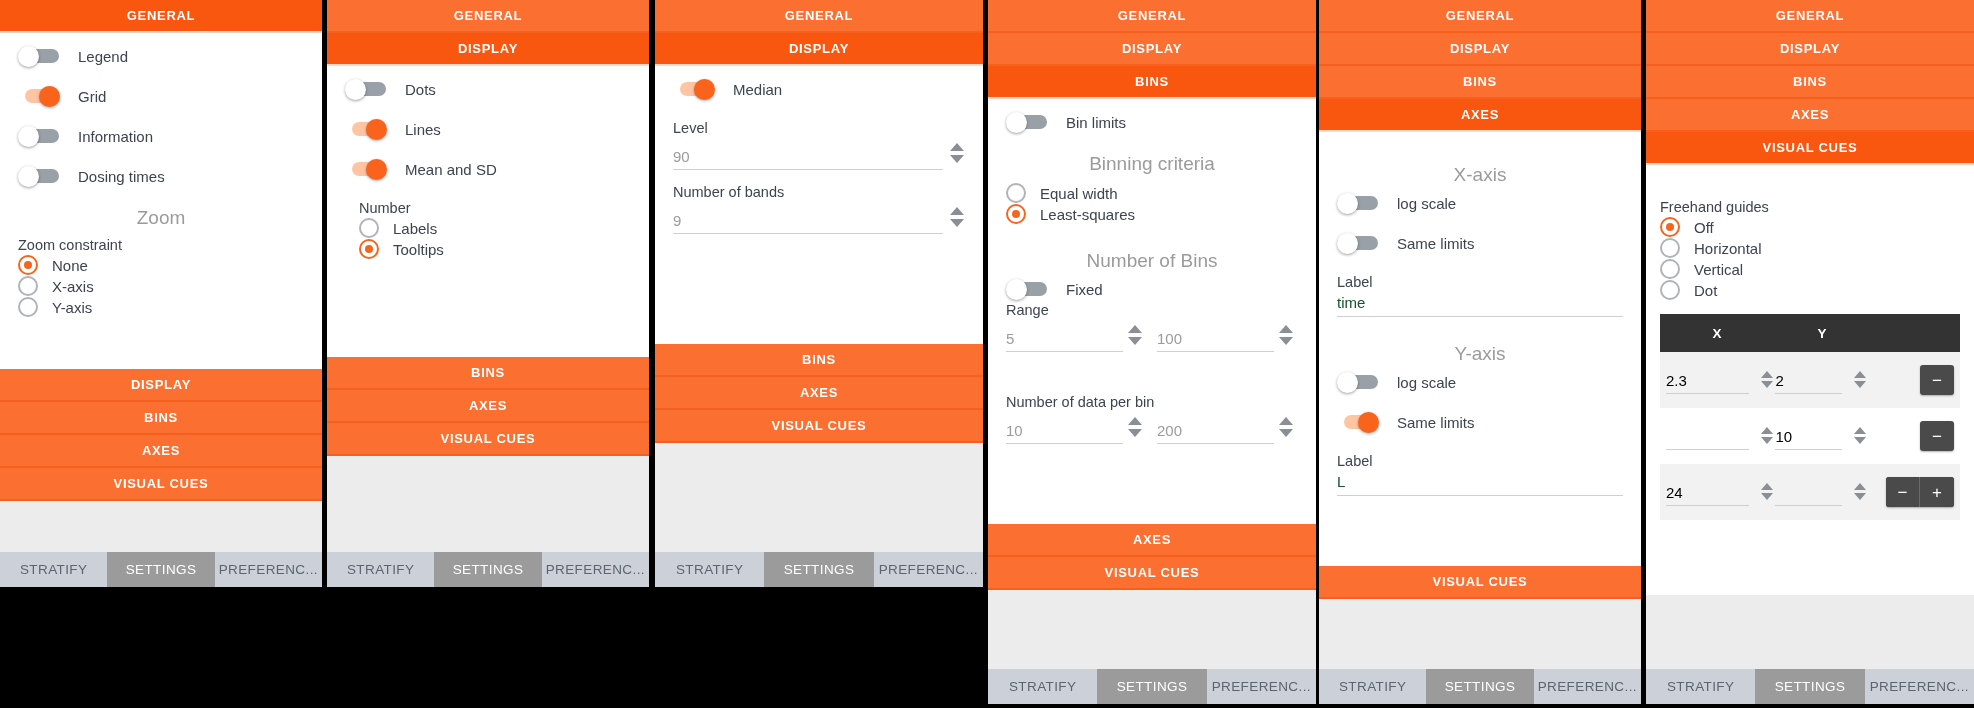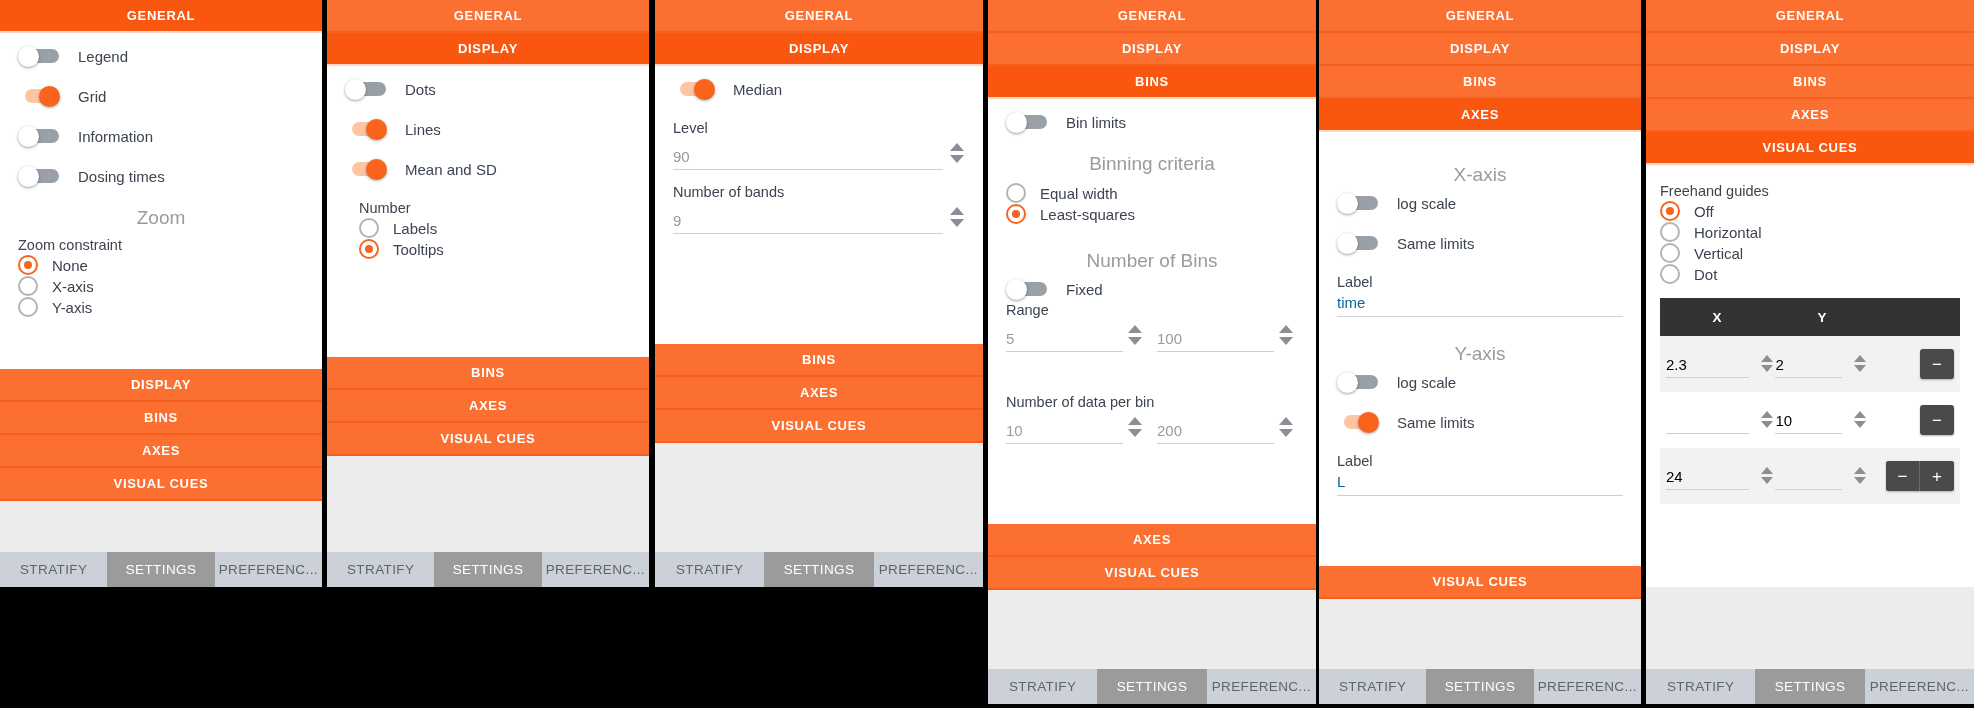--- a/index.html
+++ b/index.html
@@ -100,21 +100,21 @@
   .spin .up{ border-bottom:8px solid #8a8f96; margin-bottom:4px; }
   .spin .dn{ border-top:8px solid #8a8f96; }
 
   .pair{ display:flex; align-items:flex-end; gap:10px; }
   .pair > .half{ flex:1 1 0; display:flex; align-items:flex-end; }
   .pair .spin{ margin-left:4px; margin-right:4px; }
 
   
   .txt-field{
     border-bottom:1px solid #cfcfcf; padding:2px 0 5px 0;
-    font-size:15px; color:#0369a1; min-height:25px;
+    font-size:15px; color:#14532d; min-height:25px;
   }
 
   
   .tabbar{ display:flex; height:35px; flex:0 0 35px; }
   .tab{
     flex:1 1 0; display:flex; align-items:center; justify-content:center;
     background:#ccd1d9; color:#5d646e;
     font-size:13.5px; letter-spacing:.4px;
     user-select:none;
   }
@@ -474,21 +474,21 @@
     </div>
   </div>
 
   <div class="panel" style="left:1646px;width:328px;height:704px;">
     <div class="acc-bar">GENERAL</div>
     <div class="acc-bar">DISPLAY</div>
     <div class="acc-bar">BINS</div>
     <div class="acc-bar">AXES</div>
     <div class="acc-bar active">VISUAL CUES</div>
 
-    <div class="body" style="padding:14px 14px 0 14px;">
+    <div class="body" style="padding:30px 14px 0 14px;">
       <div class="field-label">Freehand guides</div>
 
       <div class="radio-row">
         <span class="radio sel"></span>
         <span class="rl">Off</span>
       </div>
       <div class="radio-row">
         <span class="radio"></span>
         <span class="rl">Horizontal</span>
       </div>

